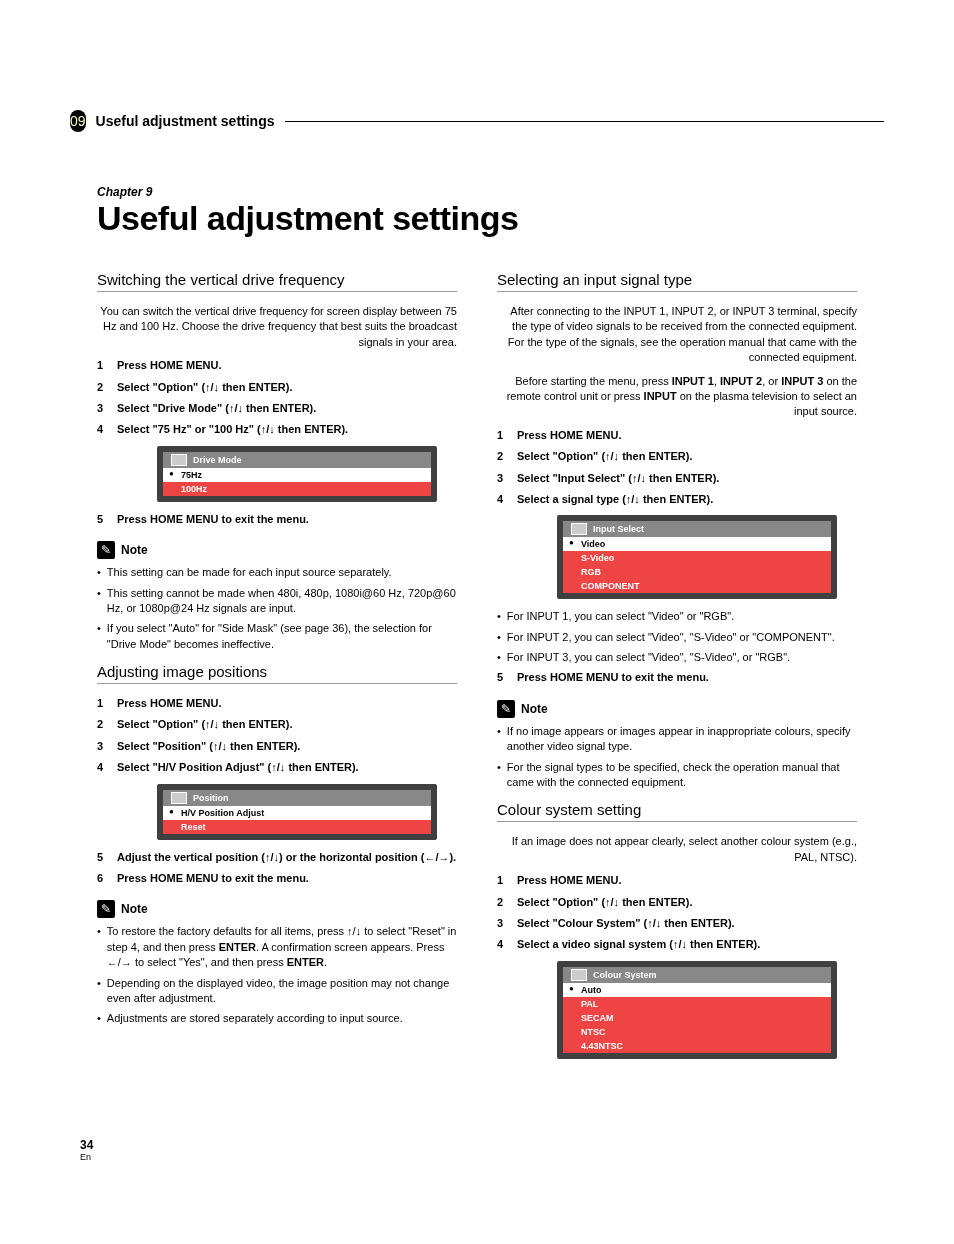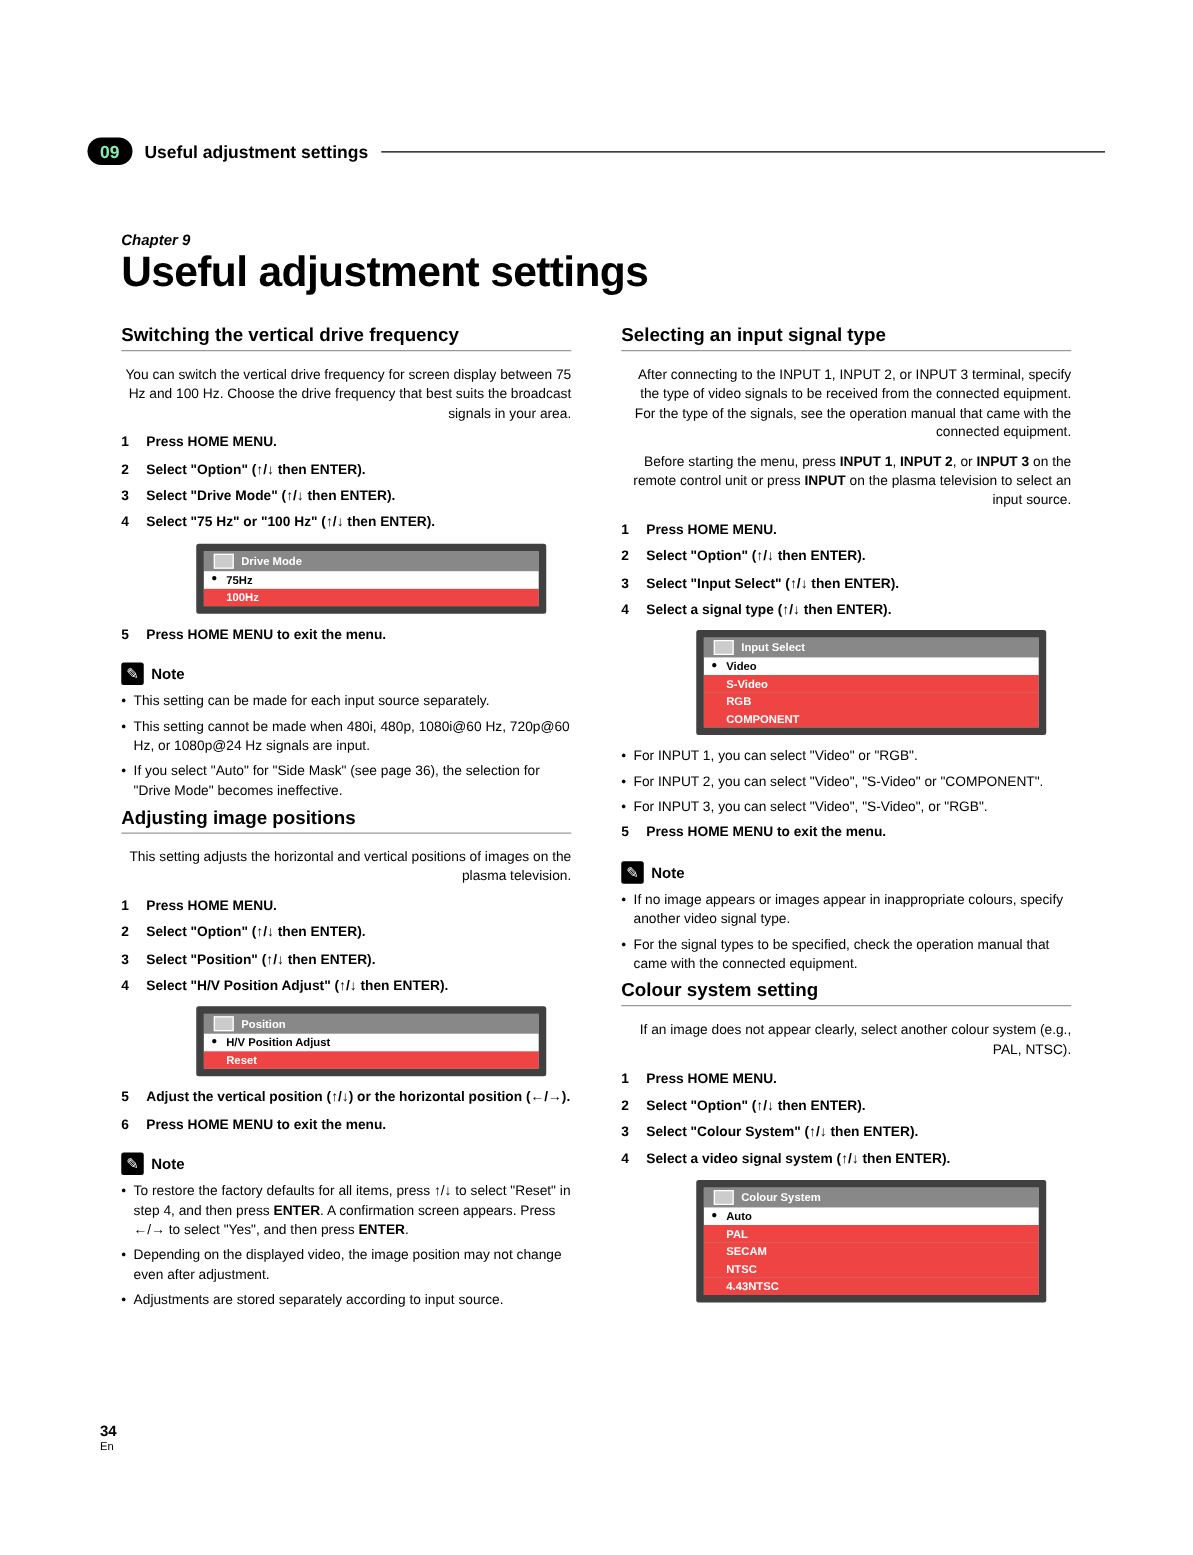--- a/index.html
+++ b/index.html
@@ -16,24 +16,24 @@
     position: absolute;
     top: 110px;
     left: 70px;
     right: 70px;
     display: flex;
     align-items: center;
     gap: 10px;
   }
   .chap-badge {
     background: #000;
-    color: #86efac;
-    font-weight: bold;
+    color: #fef9c3;
+    font-weight: normal;
     font-size: 14px;
-    padding: 3px 10px;
+    padding: 3px 0;
     border-radius: 12px;
   }
   .chap-title-header {
     font-weight: bold;
     font-size: 14px;
   }
   .header-rule {
     flex: 1;
     border: none;
     border-top: 1px solid #000;
@@ -48,23 +48,23 @@
   .columns {
     position: absolute;
     top: 260px;
     left: 97px;
     right: 97px;
     display: flex;
     gap: 40px;
   }
   .col { flex: 1; }
   .section-head {
-    font-weight: 700;
+    font-weight: 400;
     font-size: 15px;
-    margin-top: 0;
+    margin-top: 11px;
     margin-bottom: 3px;
   }
   .section-rule {
     border: none;
     border-top: 1px solid #999;
     margin-bottom: 12px;
   }
   .para { font-size: 11px; line-height: 1.4; margin-bottom: 8px; text-align: right; }
   .step {
     display: flex;
@@ -199,21 +199,20 @@
       </div>
     <div class="bullet">
         <span>This setting cannot be made when 480i, 480p, 1080i@60 Hz, 720p@60 Hz, or 1080p@24 Hz signals are input.</span>
       </div>
     <div class="bullet">
         <span>If you select "Auto" for "Side Mask" (see page 36), the selection for "Drive Mode" becomes ineffective.</span>
       </div>
 
     <div class="section-head">Adjusting image positions</div>
     <hr class="section-rule">
-    <div class="para">This setting adjusts the horizontal and vertical positions of images on the plasma television.</div>
     <div class="step">
         <span class="step-num">1</span>
         <div class="step-body">Press HOME MENU.</div>
       </div>
     <div class="step">
         <span class="step-num">2</span>
         <div class="step-body">Select "Option" (↑/↓ then ENTER).</div>
       </div>
     <div class="step">
         <span class="step-num">3</span>

